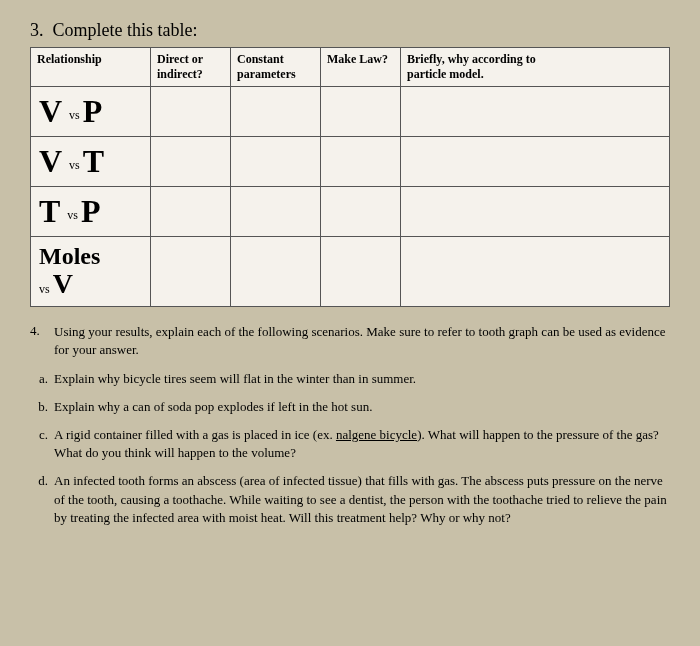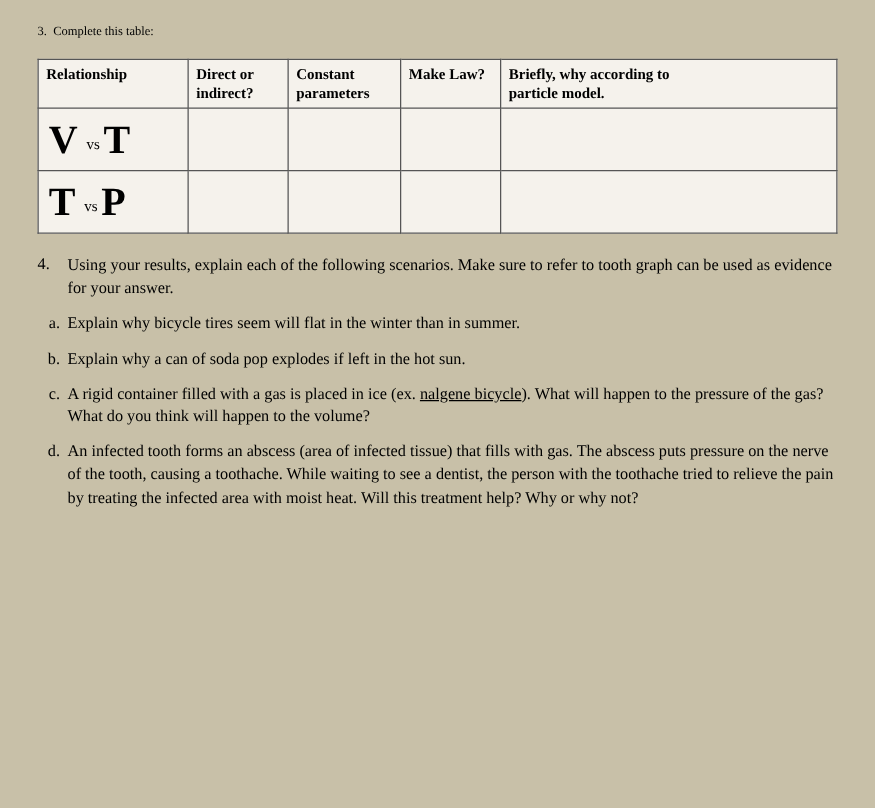--- a/index.html
+++ b/index.html
@@ -5,22 +5,22 @@
     * { box-sizing: border-box; margin: 0; padding: 0; }
     body {
       background: #c8c0a8;
       font-family: 'Times New Roman', Times, serif;
       font-size: 13px;
       padding: 20px 30px;
       width: 700px;
       min-height: 646px;
     }
     .question-number {
-      font-size: 10px;
-      margin-bottom: 16px;
+      font-size: 18px;
+      margin-bottom: 6px;
     }
     table {
       border-collapse: collapse;
       width: 100%;
       margin-bottom: 16px;
       background: #f5f2ec;
     }
     table th, table td {
       border: 1px solid #555;
       padding: 4px 6px;
@@ -100,20 +100,31 @@
       <tr class="header-row">
         <th>Relationship</th>
         <th>Direct or<br>indirect?</th>
         <th>Constant<br>parameters</th>
         <th>Make Law?</th>
         <th>Briefly, why according to<br>particle model.</th>
       </tr>
     </thead>
     <tbody>
 
+      <tr>
+        <td class="rel-cell">
+          <span class="big">V</span>
+          <span class="vs"> vs </span>
+          <span class="big">P</span>
+        </td>
+        <td class="content-cell"></td>
+        <td class="content-cell"></td>
+        <td class="content-cell"></td>
+        <td class="content-cell wide-cell"></td>
+      </tr>
 
       <tr>
         <td class="rel-cell">
           <span class="big">V</span>
           <span class="vs"> vs </span>
           <span class="big">T</span>
         </td>
         <td class="content-cell"></td>
         <td class="content-cell"></td>
         <td class="content-cell"></td>
@@ -125,20 +136,33 @@
           <span class="big">T</span>
           <span class="vs"> vs </span>
           <span class="big">P</span>
         </td>
         <td class="content-cell"></td>
         <td class="content-cell"></td>
         <td class="content-cell"></td>
         <td class="content-cell wide-cell"></td>
       </tr>
 
+      <tr class="moles-row">
+        <td class="rel-cell">
+          <div class="moles-label">Moles</div>
+          <div style="display:flex;align-items:baseline;gap:3px;">
+            <span class="vs-label">vs</span>
+            <span class="v-big">V</span>
+          </div>
+        </td>
+        <td class="content-cell"></td>
+        <td class="content-cell"></td>
+        <td class="content-cell"></td>
+        <td class="content-cell wide-cell"></td>
+      </tr>
     </tbody>
   </table>
 </div>
 
 <div class="q4-section">
   <div style="display:flex;gap:6px;margin-bottom:8px;">
     <span style="min-width:18px;">4.</span>
     <span style="line-height:1.4;">Using your results, explain each of the following scenarios.  Make sure to refer to tooth graph can be used as evidence for your answer.</span>
   </div>
 

